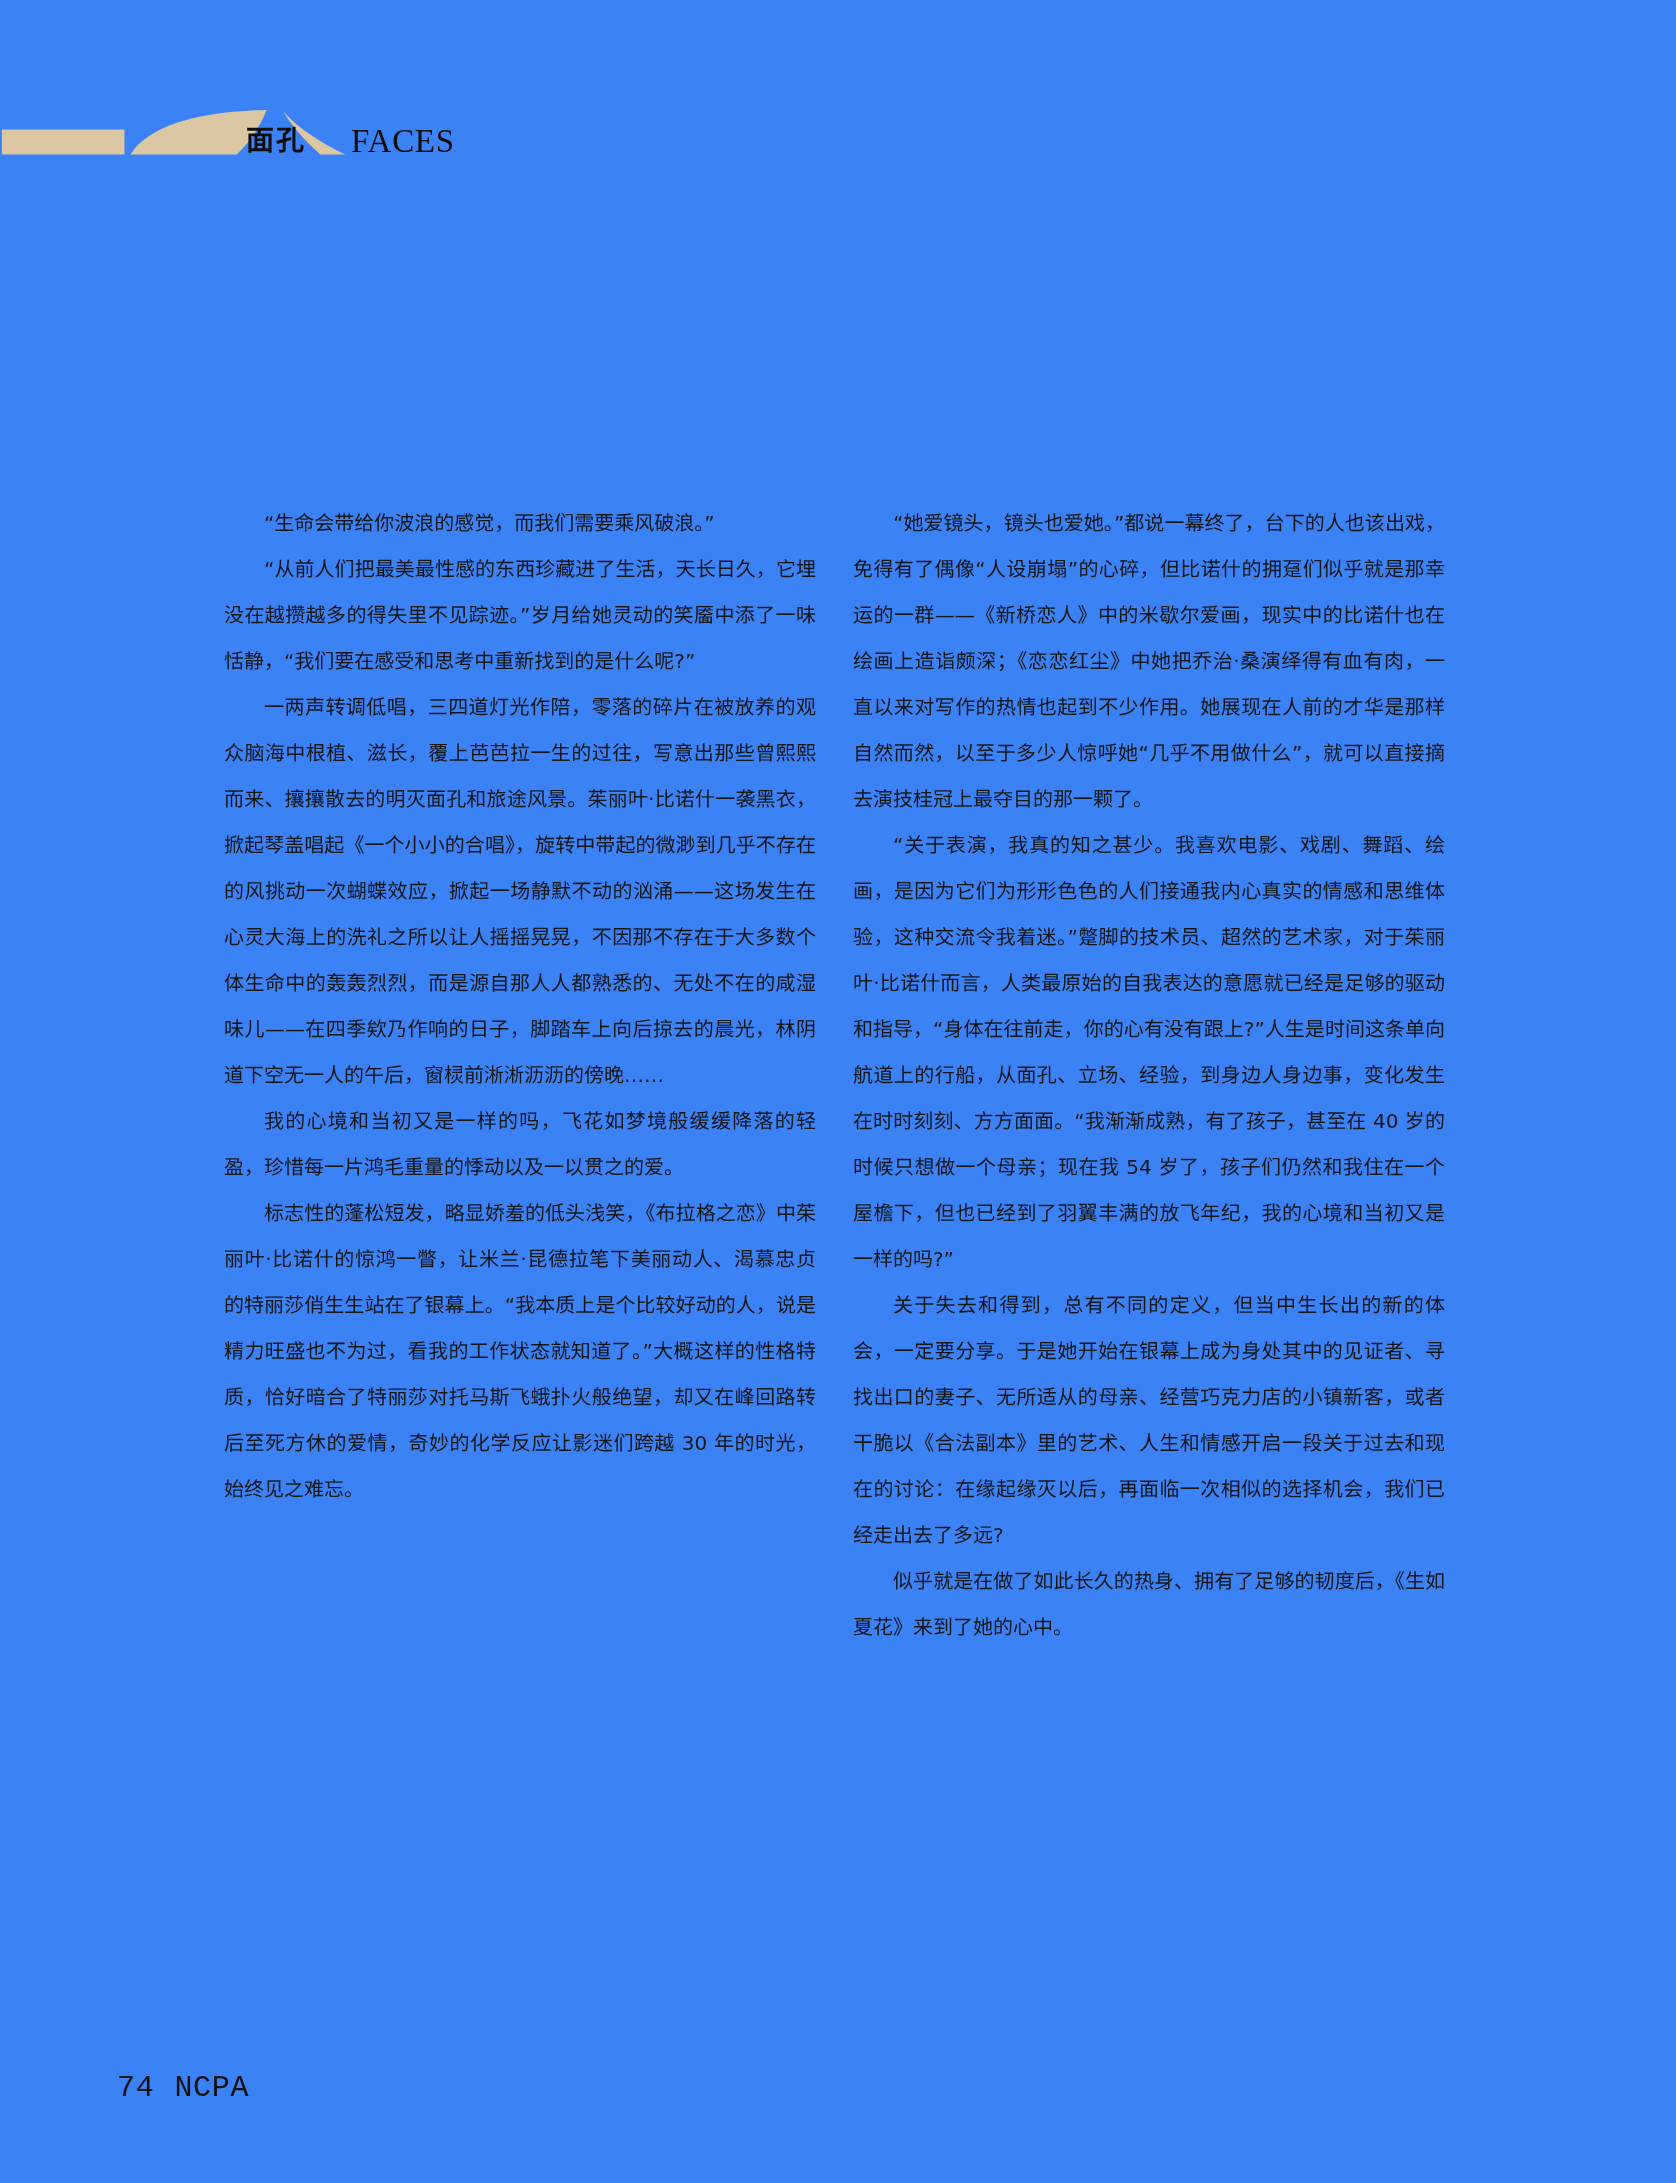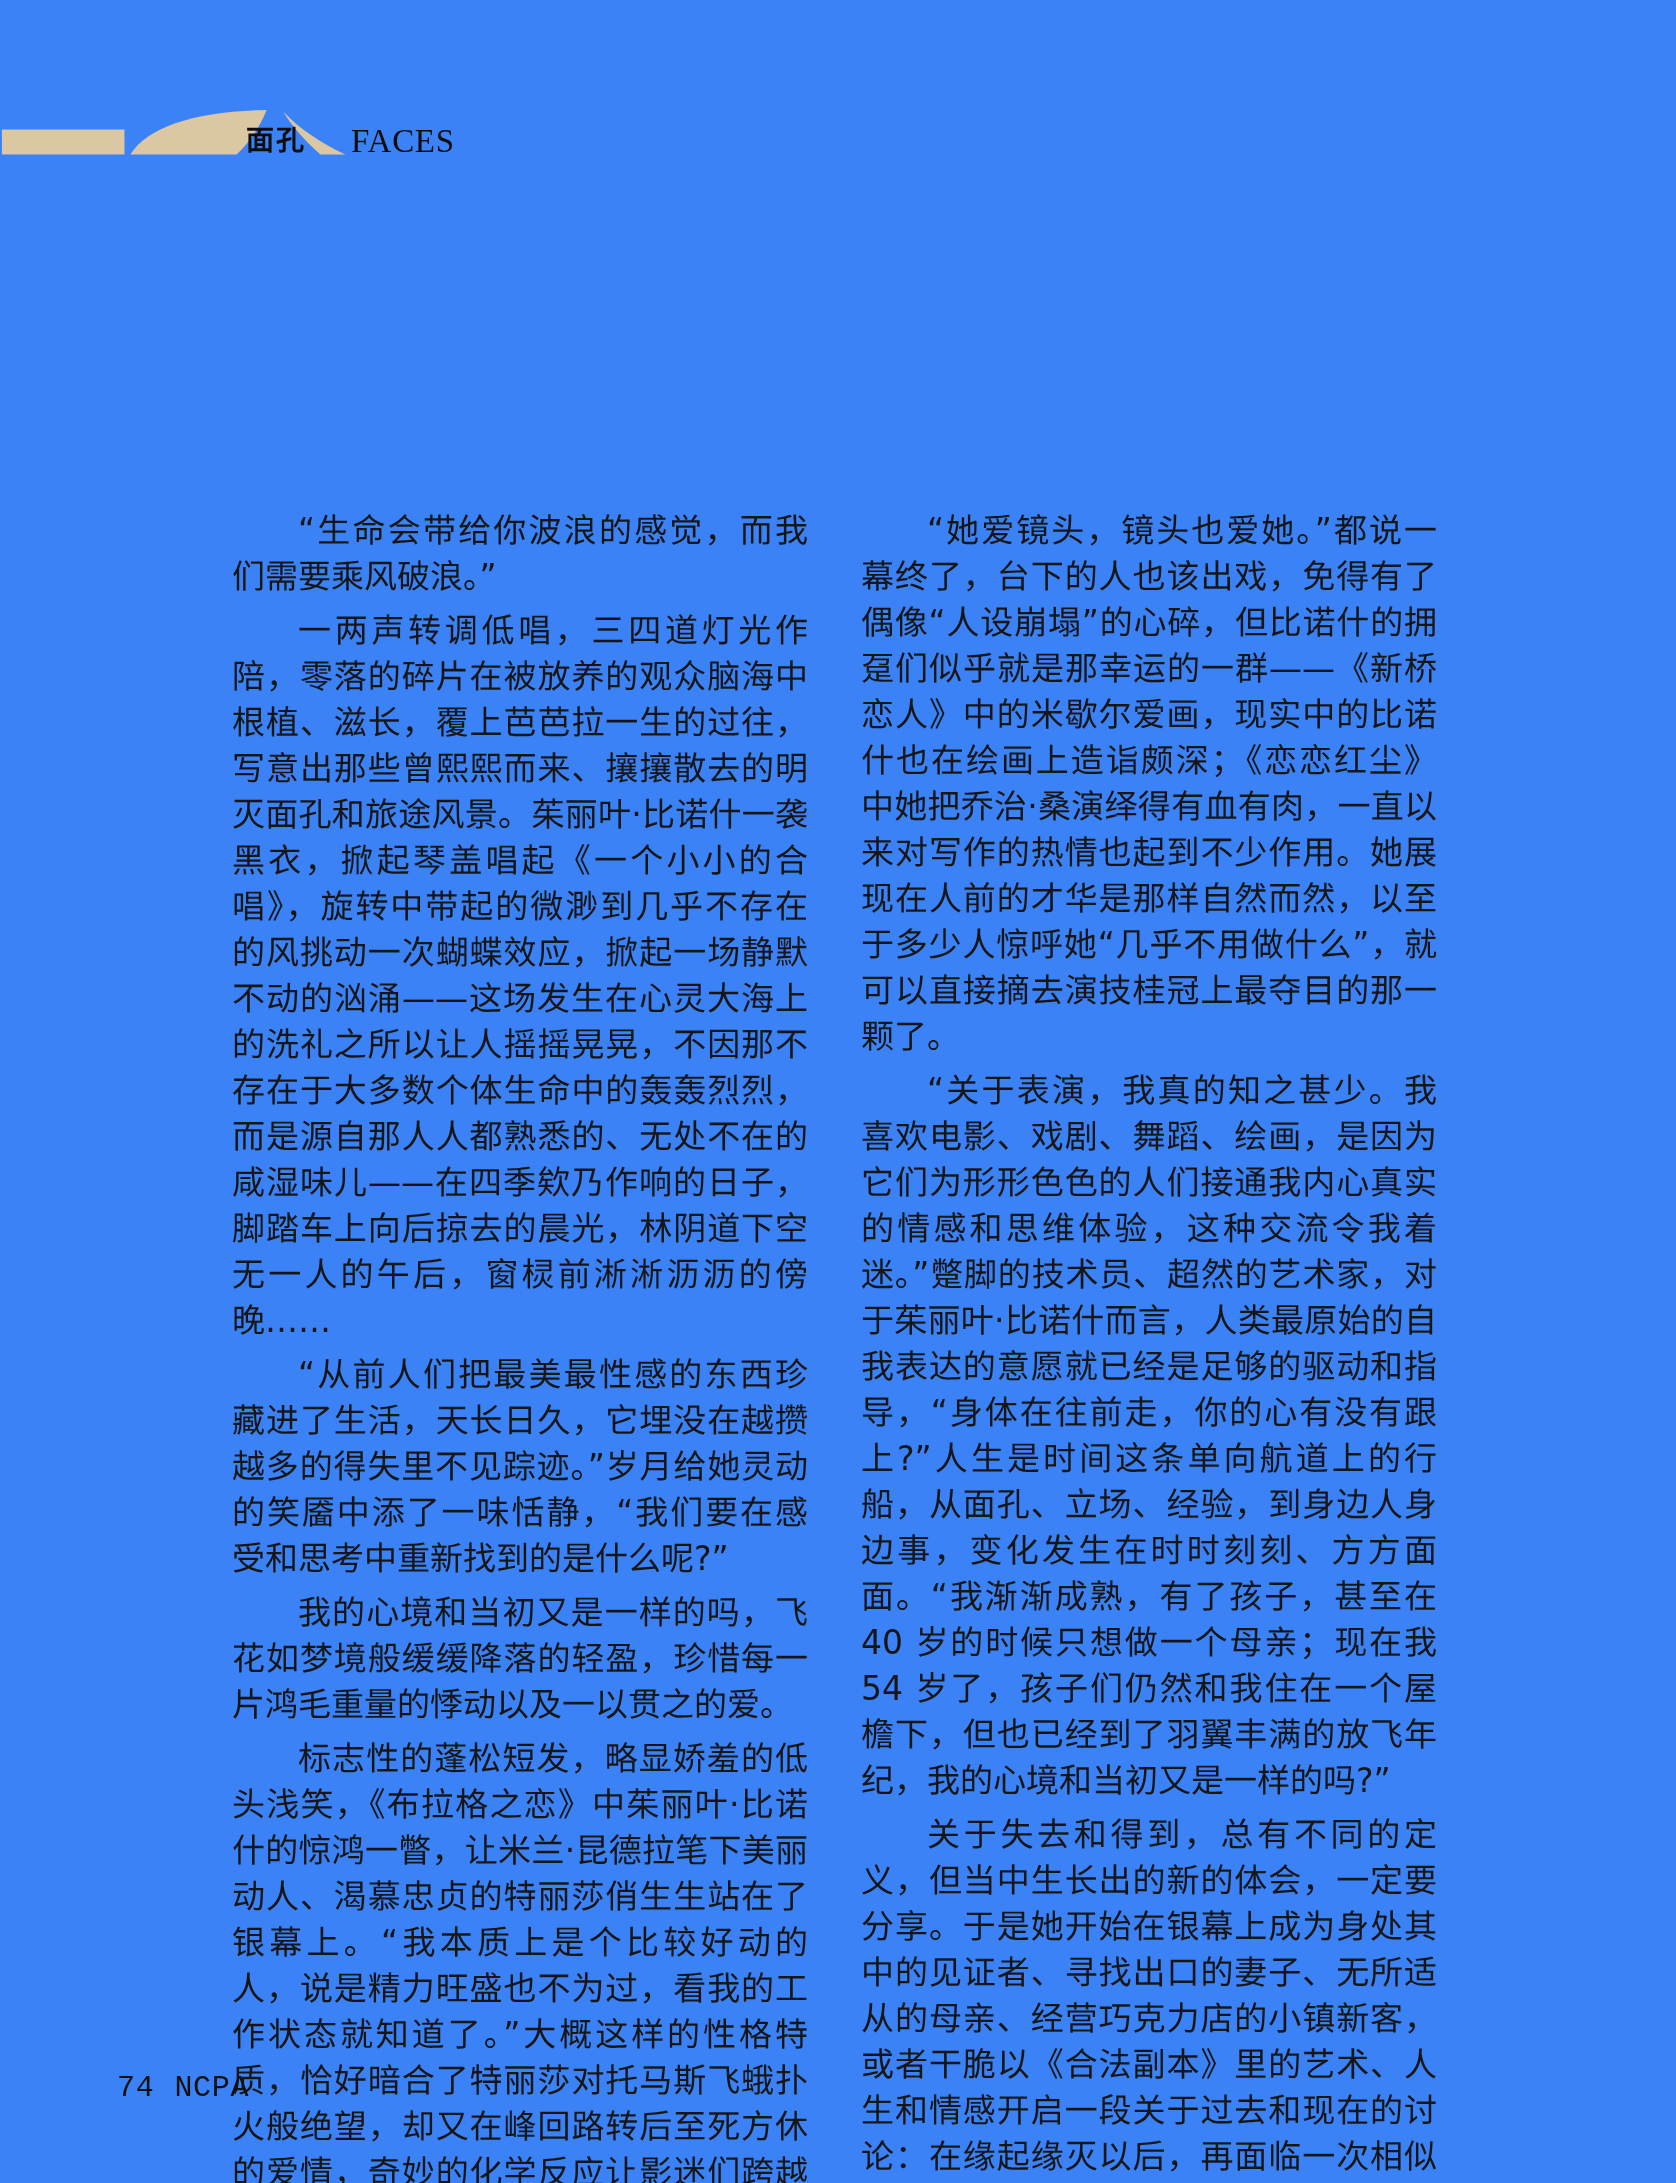--- a/index.html
+++ b/index.html
@@ -28,22 +28,22 @@
     letter-spacing: 0.7px; color: #0d0d0d; white-space: nowrap;
   }
 
   
   .columns {
     position: absolute; left: 224px; top: 500px;
     width: 1221px; display: flex; gap: 37px;
   }
   .col { width: 592px; }
   .col p {
-    margin: 8px;
-    font-size: 33px;
+    margin: 0;
+    font-size: 20px;
     line-height: 46px;
     text-align: justify;
     text-indent: 2em;
     font-weight: 400;
     color: #161616;
   }
   .section-heading {
     margin: 58px 0 55px 0;
     font-size: 31px;
     line-height: 1.1;
@@ -74,22 +74,22 @@
 
       <path d="M 429,11 C 452,37 488,60 524,77 L 486,77 C 460,54 442,33 429,11 Z" fill="#dbc7a2"></path>
     </svg>
     <span class="mast-cn">面孔</span>
     <span class="mast-en">FACES</span>
   </div>
 
   <div class="columns">
     <div class="col">
       <p>“生命会带给你波浪的感觉，而我们需要乘风破浪。”</p>
+      <p>“从前人们把最美最性感的东西珍藏进了生活，天长日久，它埋没在越攒越多的得失里不见踪迹。”岁月给她灵动的笑靥中添了一味恬静，“我们要在感受和思考中重新找到的是什么呢?”</p>
       <p>一两声转调低唱，三四道灯光作陪，零落的碎片在被放养的观众脑海中根植、滋长，覆上芭芭拉一生的过往，写意出那些曾熙熙而来、攘攘散去的明灭面孔和旅途风景。茱丽叶·比诺什一袭黑衣，掀起琴盖唱起《一个小小的合唱》，旋转中带起的微渺到几乎不存在的风挑动一次蝴蝶效应，掀起一场静默不动的汹涌——这场发生在心灵大海上的洗礼之所以让人摇摇晃晃，不因那不存在于大多数个体生命中的轰轰烈烈，而是源自那人人都熟悉的、无处不在的咸湿味儿——在四季欸乃作响的日子，脚踏车上向后掠去的晨光，林阴道下空无一人的午后，窗棂前淅淅沥沥的傍晚……</p>
-      <p>“从前人们把最美最性感的东西珍藏进了生活，天长日久，它埋没在越攒越多的得失里不见踪迹。”岁月给她灵动的笑靥中添了一味恬静，“我们要在感受和思考中重新找到的是什么呢?”</p>
       <p>我的心境和当初又是一样的吗，飞花如梦境般缓缓降落的轻盈，珍惜每一片鸿毛重量的悸动以及一以贯之的爱。</p>
       <p>标志性的蓬松短发，略显娇羞的低头浅笑，《布拉格之恋》中茱丽叶·比诺什的惊鸿一瞥，让米兰·昆德拉笔下美丽动人、渴慕忠贞的特丽莎俏生生站在了银幕上。“我本质上是个比较好动的人，说是精力旺盛也不为过，看我的工作状态就知道了。”大概这样的性格特质，恰好暗合了特丽莎对托马斯飞蛾扑火般绝望，却又在峰回路转后至死方休的爱情，奇妙的化学反应让影迷们跨越 30 年的时光，始终见之难忘。</p>
     </div>
     <div class="col">
       <p>“她爱镜头，镜头也爱她。”都说一幕终了，台下的人也该出戏，免得有了偶像“人设崩塌”的心碎，但比诺什的拥趸们似乎就是那幸运的一群——《新桥恋人》中的米歇尔爱画，现实中的比诺什也在绘画上造诣颇深；《恋恋红尘》中她把乔治·桑演绎得有血有肉，一直以来对写作的热情也起到不少作用。她展现在人前的才华是那样自然而然，以至于多少人惊呼她“几乎不用做什么”，就可以直接摘去演技桂冠上最夺目的那一颗了。</p>
       <p>“关于表演，我真的知之甚少。我喜欢电影、戏剧、舞蹈、绘画，是因为它们为形形色色的人们接通我内心真实的情感和思维体验，这种交流令我着迷。”蹩脚的技术员、超然的艺术家，对于茱丽叶·比诺什而言，人类最原始的自我表达的意愿就已经是足够的驱动和指导，“身体在往前走，你的心有没有跟上?”人生是时间这条单向航道上的行船，从面孔、立场、经验，到身边人身边事，变化发生在时时刻刻、方方面面。“我渐渐成熟，有了孩子，甚至在 40 岁的时候只想做一个母亲；现在我 54 岁了，孩子们仍然和我住在一个屋檐下，但也已经到了羽翼丰满的放飞年纪，我的心境和当初又是一样的吗?”</p>
       <p>关于失去和得到，总有不同的定义，但当中生长出的新的体会，一定要分享。于是她开始在银幕上成为身处其中的见证者、寻找出口的妻子、无所适从的母亲、经营巧克力店的小镇新客，或者干脆以《合法副本》里的艺术、人生和情感开启一段关于过去和现在的讨论：在缘起缘灭以后，再面临一次相似的选择机会，我们已经走出去了多远?</p>
       <p>似乎就是在做了如此长久的热身、拥有了足够的韧度后，《生如夏花》来到了她的心中。</p>
     </div>
   </div>

